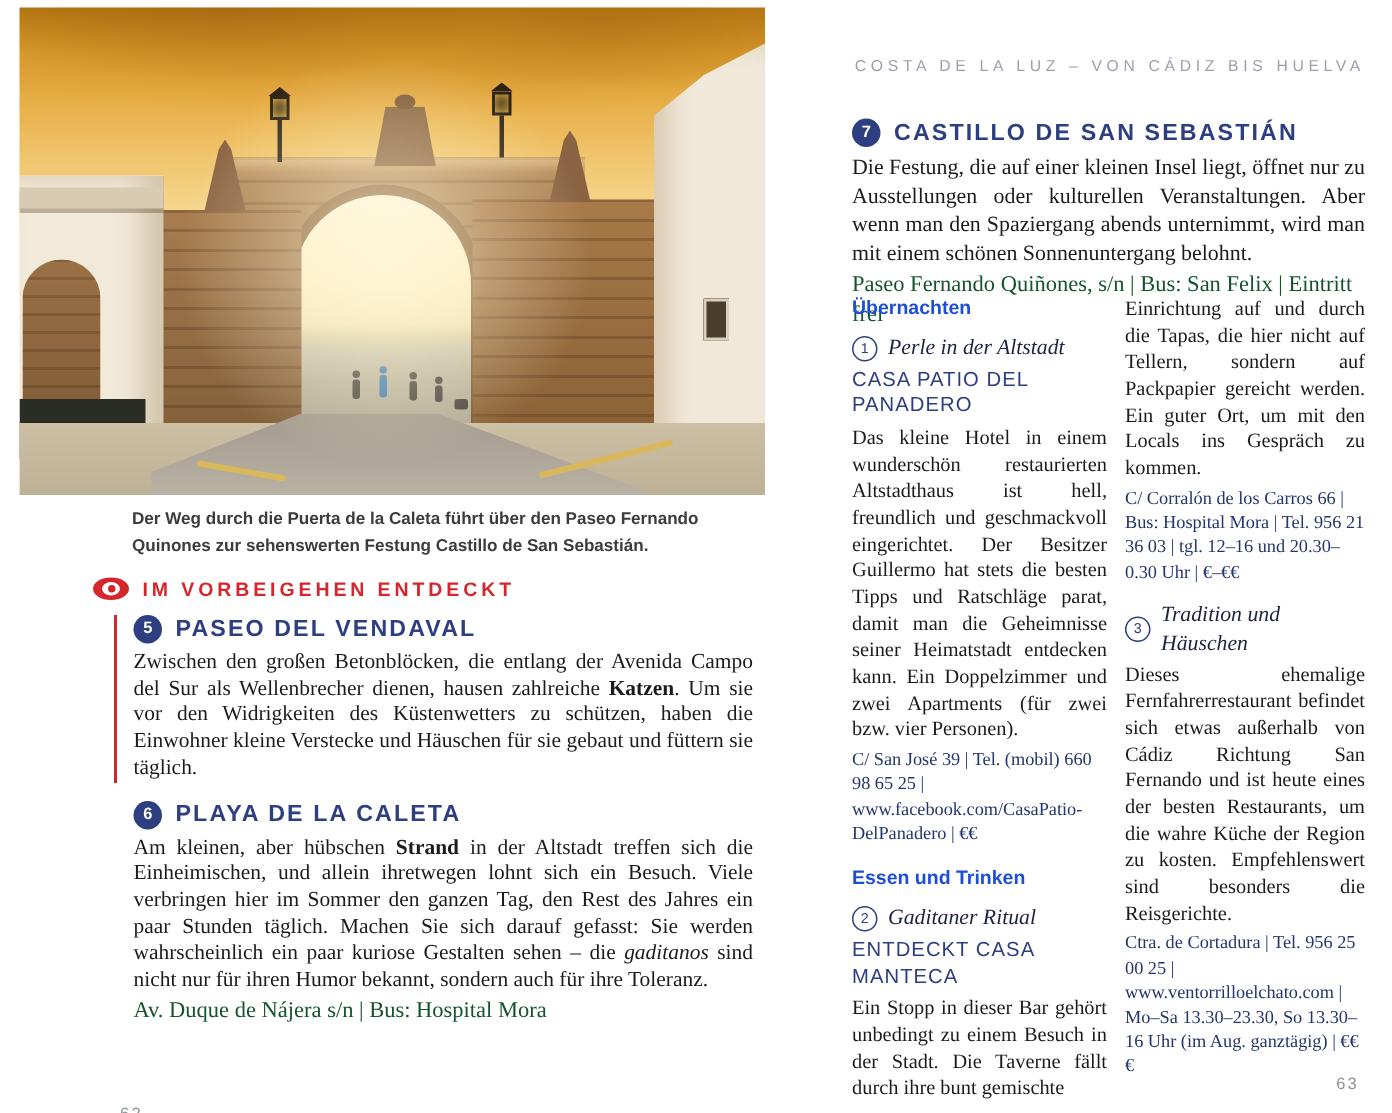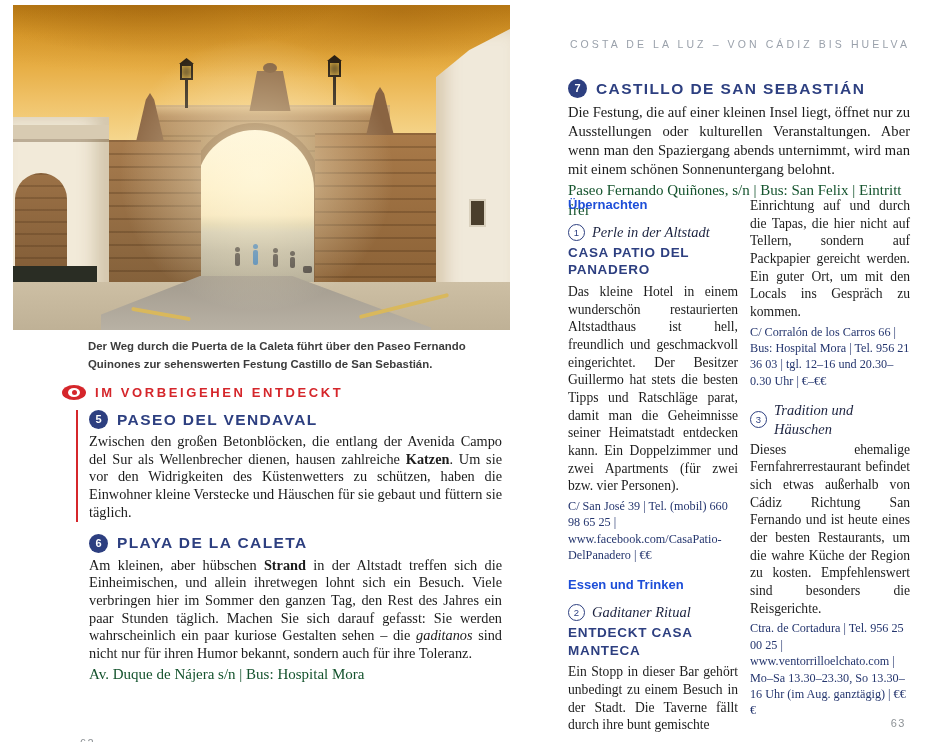--- a/index.html
+++ b/index.html
@@ -103,21 +103,21 @@
   .columns{position:absolute;left:568px;top:197px;width:342px;display:flex;gap:12px;}
   .colL{width:170px;flex:none;} .colR{width:160px;flex:none;}
   .section-h{margin:0 0 11px 0;font-family:Liberation Sans, sans-serif;font-weight:700;
       font-size:13px;color:#1d4ed8;}
   .section-h.second{margin-top:14px;}
   .tag-row{display:flex;align-items:center;gap:7px;margin-bottom:2px;}
   .num-o{width:15px;height:15px;border-radius:50%;border:1.4px solid #2d3f80;color:#2d3f80;flex:none;
       font:400 9.5px/15px "Liberation Sans",sans-serif;text-align:center;}
   .tagline{font-style:italic;font-size:14.5px;color:#1c2340;line-height:1.3;}
   .tag-wrap .tagline{display:inline;}
-  .listing-name{font-family:"Liberation Sans",sans-serif;font-weight:700;font-size:13.5px;
+  .listing-name{font-family:"Liberation Sans",sans-serif;font-weight:400;font-size:13.5px;
       letter-spacing:.7px;color:#2d3f80;line-height:1.3;margin:1px 0 4px 0;}
   .colbody{font-size:13.6px;line-height:1.3;text-align:justify;}
   .colinfo{font-size:12.2px;line-height:1.34;color:#24356e;margin-top:3px;}
   .listing{margin-bottom:2px;}
   .colR .listing{margin-top:12px;}
 </style>
 </head>
 <body>
 
 <div class="spread">

